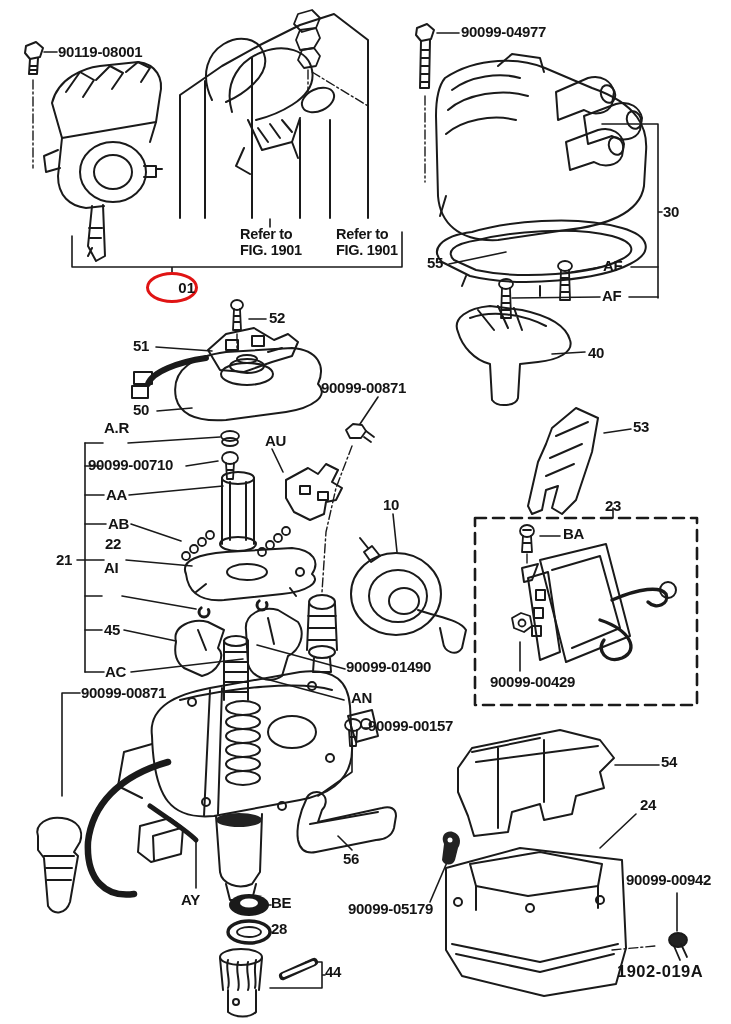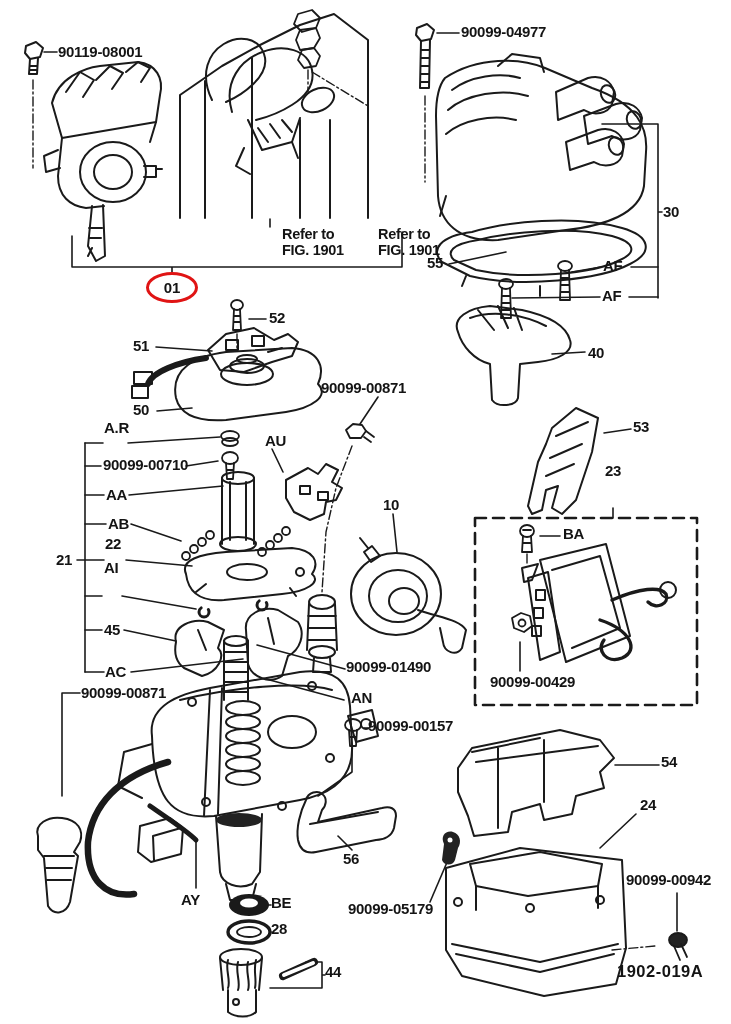--- a/index.html
+++ b/index.html
@@ -1,25 +1,25 @@
 <!DOCTYPE html>
 <html><head>
 <meta charset="utf-8">
 <style>
   html,body{margin:0;padding:0;background:#ffffff;}
   #stage{position:relative;width:731px;height:1024px;background:#fff;overflow:hidden;
          font-family:"Liberation Sans",sans-serif;}
   #art{position:absolute;left:0;top:0;width:731px;height:1024px;}
   .lbl{position:absolute;font-weight:700;font-size:15px;line-height:1.12;color:#141414;
        white-space:nowrap;letter-spacing:-0.3px;}
-  .ref{font-weight:700;font-size:14.5px;margin-left:42px;}
+  .ref{font-weight:700;font-size:14.5px;}
   .figcode{font-weight:800;font-size:16.5px;letter-spacing:0.5px;}
   .sel-ellipse{position:absolute;left:146px;top:272px;width:46px;height:25px;
        border:3.5px solid #e01414;border-radius:50%;
-       display:flex;align-items:center;justify-content:center;
+       display:flex;align-items:center;justify-content:flex-end;
        font-weight:700;font-size:15px;color:#141414;background:#fff;}
 </style>
 </head>
 <body>
 
 <div id="stage">
 
 <svg id="art" viewBox="0 0 731 1024" fill="none" stroke="#1a1a1a" stroke-width="2" stroke-linecap="round" stroke-linejoin="round">
 
   <g stroke-width="1.6">
@@ -356,35 +356,35 @@
   <span class="lbl" style="left:427px;top:255px">55</span>
   <span class="lbl" style="left:603px;top:258px">AF</span>
   <span class="lbl" style="left:602px;top:288px">AF</span>
 
   <span class="lbl" style="left:269px;top:310px">52</span>
   <span class="lbl" style="left:133px;top:338px">51</span>
   <span class="lbl" style="left:133px;top:402px">50</span>
   <span class="lbl" style="left:321px;top:380px">90099-00871</span>
 
   <span class="lbl" style="left:104px;top:420px">A.R</span>
-  <span class="lbl" style="left:103px;top:457px">90099-00710</span>
+  <span class="lbl" style="left:88px;top:457px">90099-00710</span>
   <span class="lbl" style="left:106px;top:487px">AA</span>
   <span class="lbl" style="left:108px;top:516px">AB</span>
   <span class="lbl" style="left:56px;top:552px">21</span>
   <span class="lbl" style="left:105px;top:536px">22</span>
   <span class="lbl" style="left:104px;top:560px">AI</span>
   <span class="lbl" style="left:104px;top:622px">45</span>
   <span class="lbl" style="left:105px;top:664px">AC</span>
   <span class="lbl" style="left:81px;top:685px">90099-00871</span>
 
   <span class="lbl" style="left:265px;top:433px">AU</span>
   <span class="lbl" style="left:383px;top:497px">10</span>
   <span class="lbl" style="left:588px;top:345px">40</span>
   <span class="lbl" style="left:633px;top:419px">53</span>
-  <span class="lbl" style="left:605px;top:463px">23</span>
+  <span class="lbl" style="left:605px;top:498px">23</span>
   <span class="lbl" style="left:563px;top:526px">BA</span>
   <span class="lbl" style="left:490px;top:674px">90099-00429</span>
 
   <span class="lbl" style="left:346px;top:659px">90099-01490</span>
   <span class="lbl" style="left:351px;top:690px">AN</span>
   <span class="lbl" style="left:368px;top:718px">90099-00157</span>
 
   <span class="lbl" style="left:181px;top:892px">AY</span>
   <span class="lbl" style="left:271px;top:895px">BE</span>
   <span class="lbl" style="left:271px;top:921px">28</span>

